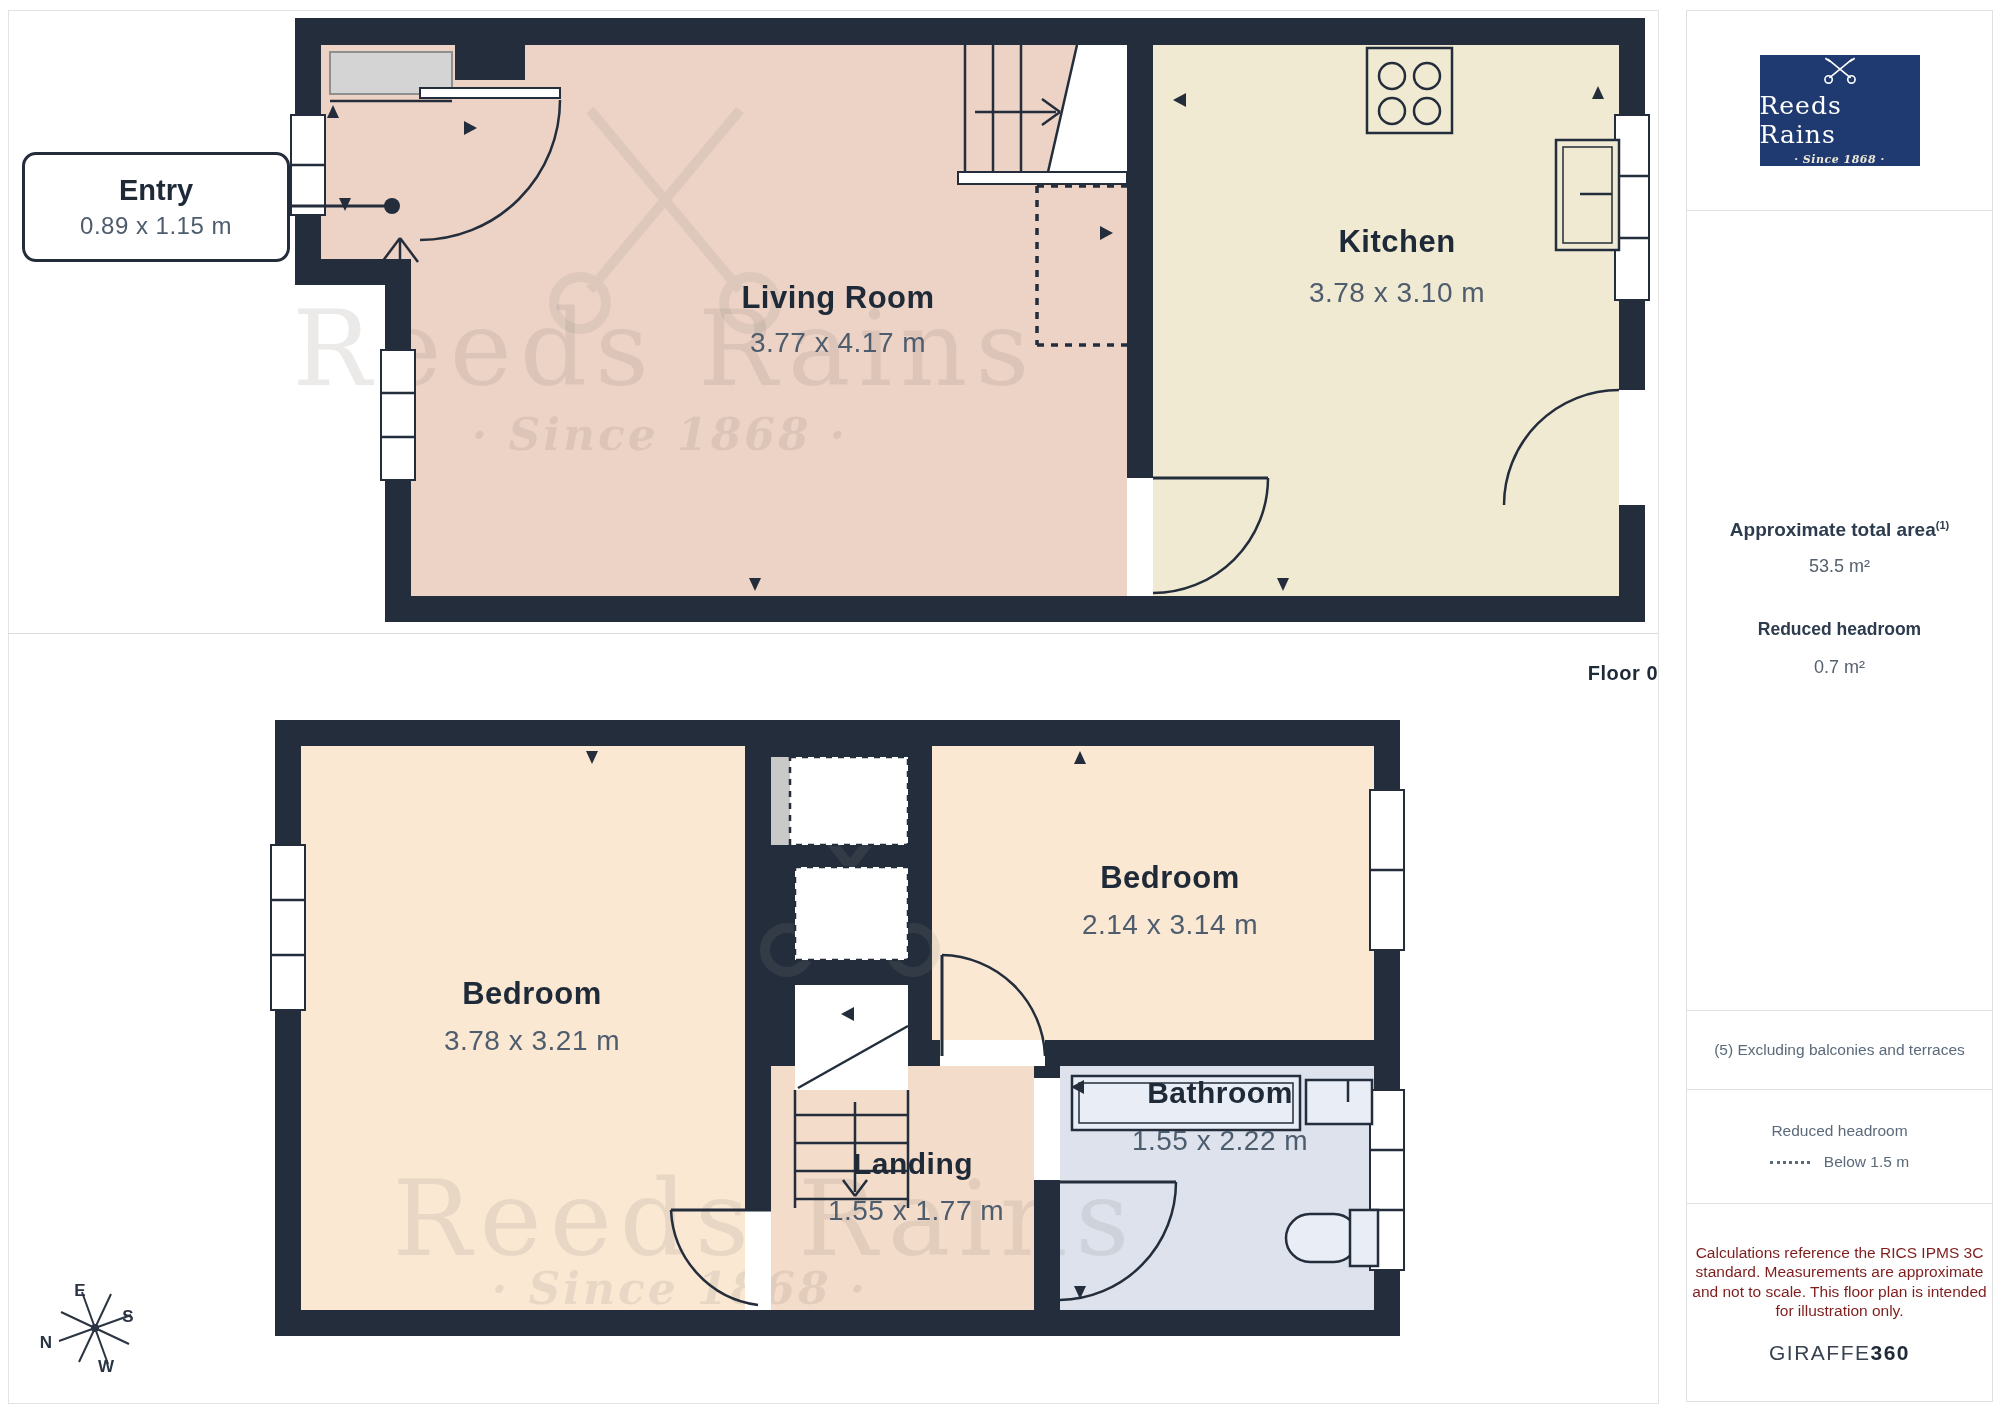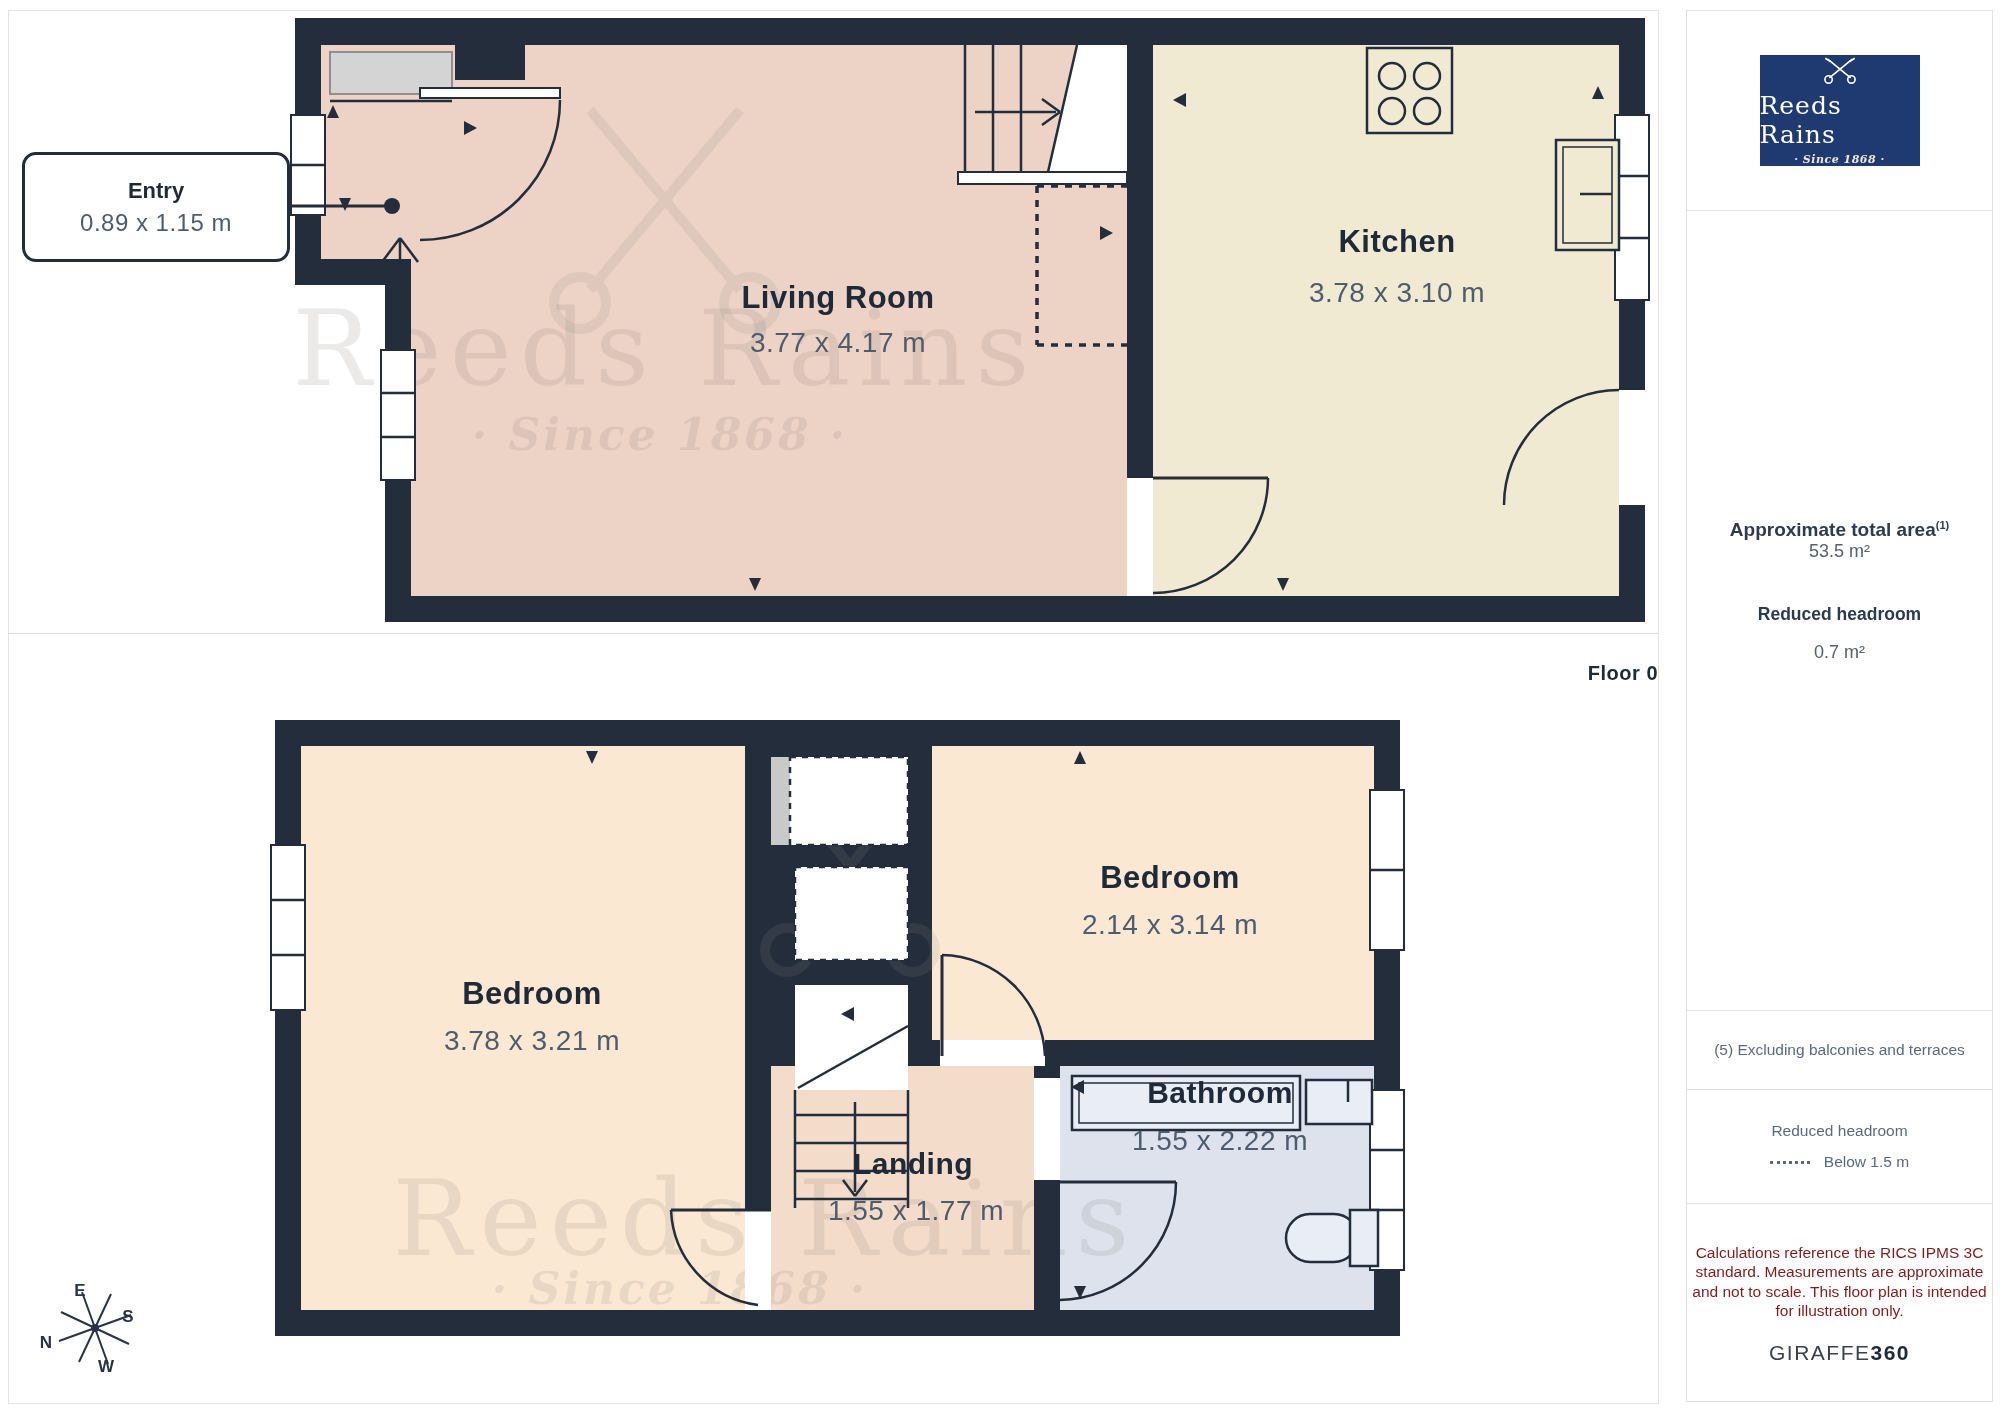--- a/index.html
+++ b/index.html
@@ -9,39 +9,39 @@
   .plan-frame{position:absolute;left:8px;top:10px;width:1649px;height:1392px;
               border:1px solid #e3e3e3;}
   .plan-divider{position:absolute;left:8px;top:633px;width:1650px;border-top:1px solid #dcdcdc;}
   .floor-svg{position:absolute;left:0;}
   .caption{position:absolute;left:0;width:1658px;text-align:right;
            font-size:20px;font-weight:700;color:#1f2a39;letter-spacing:.5px;}
   
   .entry-box{position:absolute;left:22px;top:152px;width:262px;height:104px;background:#fff;
              border:3px solid #222c3a;border-radius:14px;display:flex;flex-direction:column;
              align-items:center;justify-content:center;gap:5px;z-index:3;}
-  .entry-name{font-size:22px;font-weight:700;color:#1f2a39;}
+  .entry-name{font-size:29px;font-weight:700;color:#1f2a39;}
   .entry-dims{font-size:24px;color:#4e5d6e;letter-spacing:.5px;}
   
   .sidebar{position:absolute;left:1686px;top:10px;width:307px;height:1392px;
            border:1px solid #e0e0e0;box-sizing:border-box;background:#fff;}
   .sec{box-sizing:border-box;display:flex;flex-direction:column;align-items:center;}
   .sec-logo{height:199px;justify-content:center;}
   .sec-info{height:800px;border-top:1px solid #e0e0e0;padding-top:308px;}
   .sec-foot{height:79px;border-top:1px solid #e0e0e0;justify-content:center;}
   .sec-legend{height:114px;border-top:1px solid #e0e0e0;justify-content:center;gap:13px;}
   .sec-disc{height:200px;border-top:1px solid #e0e0e0;justify-content:center;gap:20px;}
   .logo-box{width:160px;height:111px;background:#1f3a70;display:flex;flex-direction:column;
             align-items:center;justify-content:center;}
   .logo-name{font-family:"DejaVu Serif",serif;color:#ffffff;font-size:25px;letter-spacing:1px;margin-top:5px;}
   .logo-tagline{font-family:"DejaVu Serif",serif;font-style:italic;font-weight:700;
                 color:#efe9d6;font-size:11px;margin-top:4px;letter-spacing:.5px;}
   .info-title{font-size:19px;font-weight:700;color:#2d3b4e;}
   .info-title sup{font-size:11px;}
-  .info-value{font-size:18px;color:#55616e;}
+  .info-value{font-size:18px;color:#55616e;margin-top:15px;}
   .info-sub{font-size:17.5px;font-weight:700;color:#2d3b4e;margin-top:42px;}
   .sub-value{font-size:18px;color:#55616e;margin-top:17px;}
   .foot-text,.legend-title,.legend-item{font-size:15.5px;color:#5a6a7a;}
   .legend-row{display:flex;align-items:center;gap:14px;}
   .dotline{display:inline-block;width:40px;border-top:3px dotted #5a6a7c;}
   .disc-text{font-size:15.5px;color:#7f1d1d;line-height:19.5px;width:312px;text-align:center;}
   .credit{font-size:21px;color:#39434f;letter-spacing:1.5px;}
   .credit b{color:#1f2937;}
   
   .wall{fill:#232d3b;}

